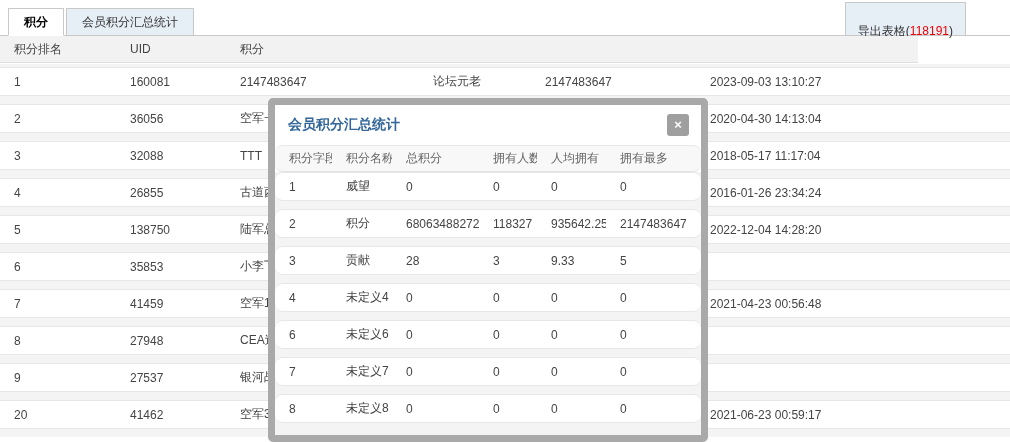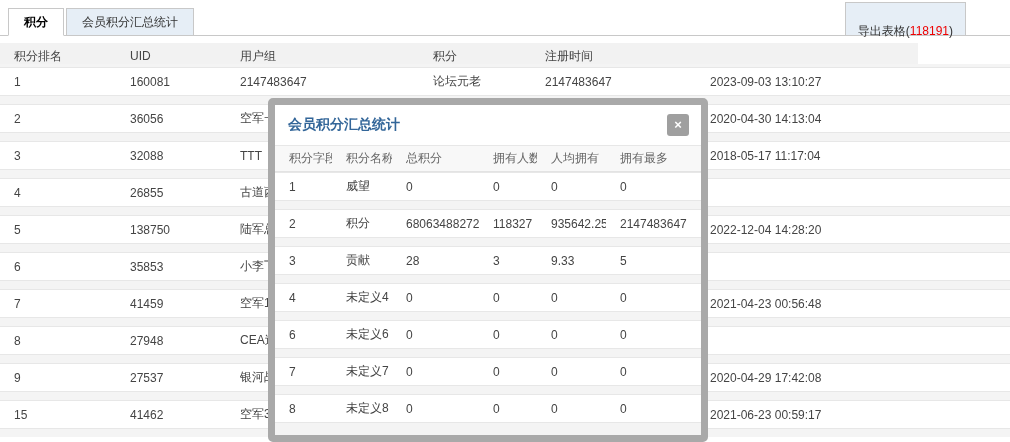--- a/index.html
+++ b/index.html
@@ -37,21 +37,21 @@
   
   .grid-main {
     display:grid;
     grid-template-columns:116px 110px 193px 112px 165px 1fr;
     align-items:center;
   }
   .grid-main > div, .grid-modal > div {
     padding-left:14px; white-space:nowrap; overflow:hidden;
   }
   .thead {
-    position:absolute; left:0; top:43px; width:918px; height:27px;
+    position:absolute; left:0; top:36px; width:918px; height:27px;
     background:#f2f2f2; border-bottom:1px solid #dedede; color:#444;
   }
   .rows-area {
     position:absolute; left:0; top:64px; width:1010px;
     background:#f4f4f4; padding-top:3px;
   }
   .row {
     height:29px; background:#fff;
     border-top:1px solid #e7e7e7; border-bottom:1px solid #e7e7e7;
     margin-bottom:8px;
@@ -71,43 +71,42 @@
   .modal-close {
     position:absolute; right:12px; top:9px; width:22px; height:22px;
     background:#9f9f9f; border:none; border-radius:3px;
     color:#fff; font-size:13px; font-weight:bold; line-height:22px;
     text-align:center; padding:0; cursor:pointer; font-family:inherit;
   }
   .grid-modal {
     display:grid;
     grid-template-columns:57px 60px 87px 58px 69px 1fr;
     align-items:center;
+    border-radius:8px;
   }
   .mhead {
     height:27px; background:#f8f8f8;
     border-top:1px solid #e7e7e7; border-bottom:1px solid #e3e3e3;
     color:#666;
   }
   .modal-rows { background:#f4f4f4; height:263px; overflow:hidden; }
 </style>
 </head>
 <body>
 
 <div class="tab-strip">
   <div class="tab active tab-first">积分</div>
   <div class="tab tab-second">会员积分汇总统计</div>
   <button class="export-btn"><span>导出表格(</span><span class="export-count">118191</span><span>)</span></button>
 </div>
 
 <div class="thead grid-main">
   <div>积分排名</div>
   <div>UID</div>
-  <div>用户组</div>
   <div>积分</div>
-  <div>注册时间</div>
 </div>
 
 <div class="rows-area">
 
     <div class="row grid-main">
       <div>1</div>
       <div>160081</div>
       <div>2147483647</div>
       <div>论坛元老</div>
       <div>2147483647</div>
@@ -131,20 +130,21 @@
       <div></div>
       <div>2018-05-17 11:17:04</div>
     </div>
 
     <div class="row grid-main">
       <div>4</div>
       <div>26855</div>
       <div>古道西</div>
       <div></div>
       <div></div>
+      <div>2016-01-26 23:34:24</div>
     </div>
 
     <div class="row grid-main">
       <div>5</div>
       <div>138750</div>
       <div>陆军总</div>
       <div></div>
       <div></div>
       <div>2022-12-04 14:28:20</div>
     </div>
@@ -173,25 +173,24 @@
       <div></div>
       <div></div>
     </div>
 
     <div class="row grid-main">
       <div>9</div>
       <div>27537</div>
       <div>银河战</div>
       <div></div>
       <div></div>
-      <div>2020-04-29 17:42:08</div>
-    </div>
-
-    <div class="row grid-main">
-      <div>15</div>
+    </div>
+
+    <div class="row grid-main">
+      <div>20</div>
       <div>41462</div>
       <div>空军3</div>
       <div></div>
       <div></div>
       <div>2021-06-23 00:59:17</div>
     </div>
   </div>
 
 <div class="modal">
   <div class="modal-titlebar">

